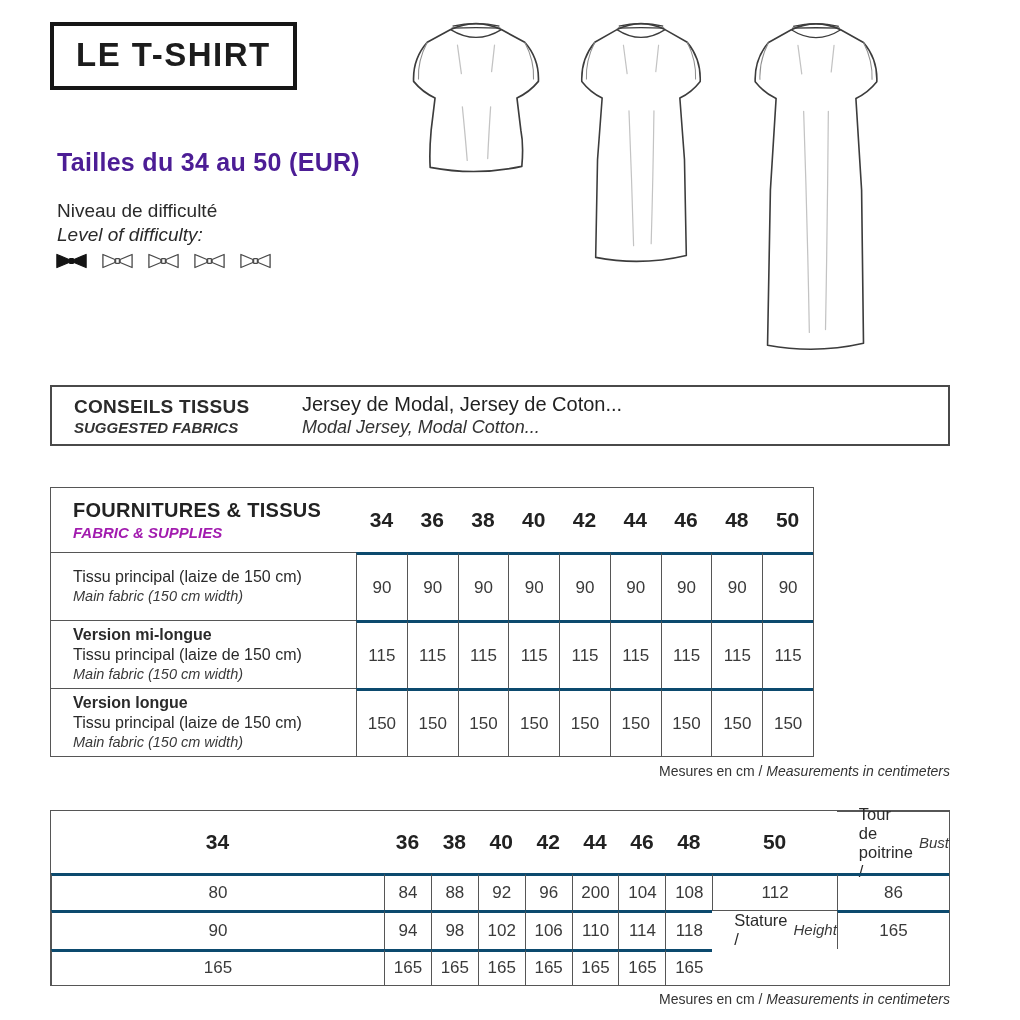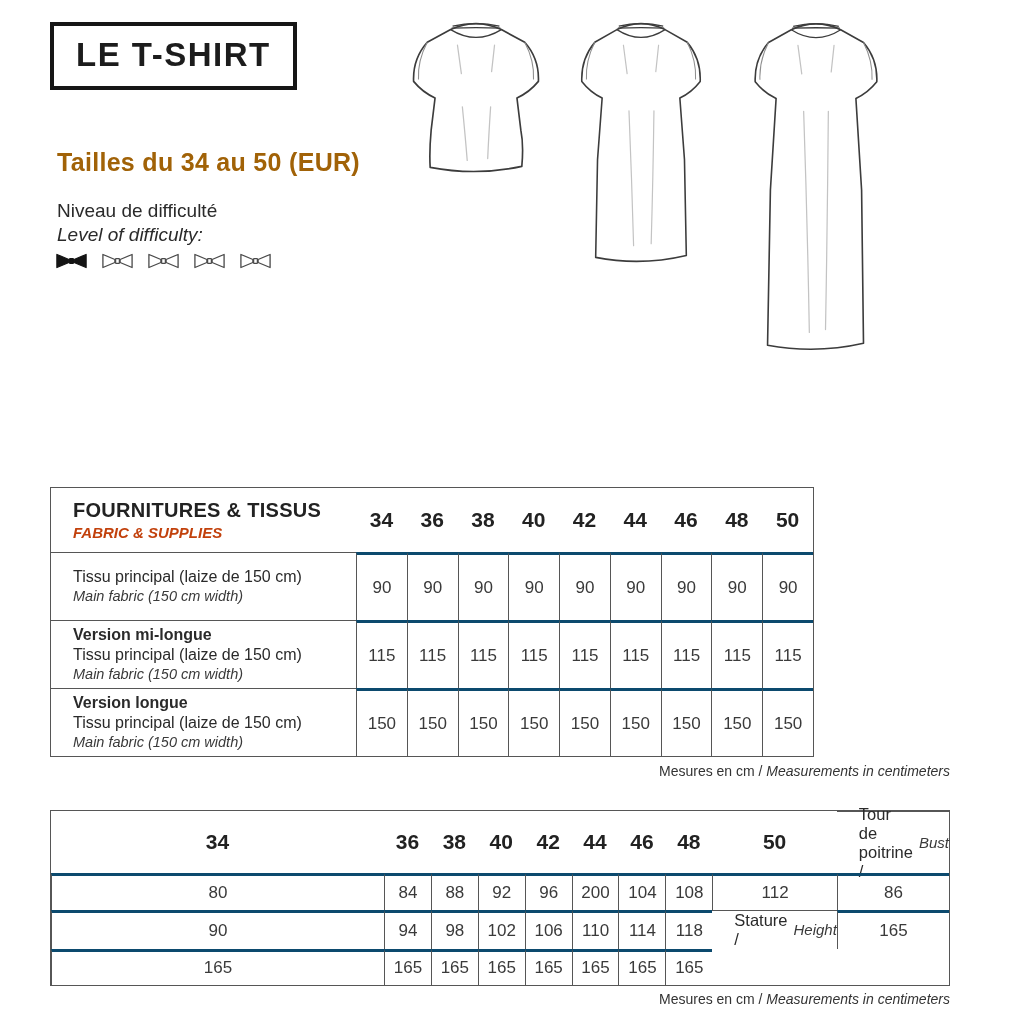--- a/index.html
+++ b/index.html
@@ -5,21 +5,21 @@
   html,body{margin:0;padding:0;background:#fff;}
   .page{position:relative;width:1020px;height:1020px;background:#ffffff;overflow:hidden;
         font-family:"Liberation Sans", sans-serif;color:#2a2a2a;}
   .abs{position:absolute;}
 
   
   .title-box{left:50px;top:22px;border:4px solid #161616;padding:10px 22px 12px 22px;}
   .title-box span{font-size:33px;font-weight:700;letter-spacing:1.5px;color:#1c1c1c;}
 
   
-  .sizes-range{left:57px;top:148px;font-size:25px;font-weight:700;letter-spacing:.3px;color:#a16207;}
+  .sizes-range{left:57px;top:148px;font-size:25px;font-weight:700;letter-spacing:.3px;color:#4c1d95;}
   .diff-fr{left:57px;top:200px;font-size:19px;}
   .diff-en{left:57px;top:224px;font-size:19px;font-style:italic;}
   .bows{left:55px;top:252px;display:flex;gap:13px;align-items:center;}
   .bow path,.bow rect{fill:none;stroke:#4a4a4a;stroke-width:1.5;stroke-linejoin:round;}
   .bow.filled path,.bow.filled rect{fill:#141414;stroke:#141414;}
 
   
   .garment{position:absolute;}
   .g-outline{fill:#ffffff;stroke:#3c3c3c;stroke-width:1.7;stroke-linejoin:round;}
   .g-band{fill:none;stroke:#3c3c3c;stroke-width:1.3;}
@@ -36,21 +36,21 @@
   .fab-val-i{font-size:18px;font-style:italic;color:#333;margin-top:1px;}
 
   
   .grid{position:absolute;display:grid;border:1px solid #565656;box-sizing:border-box;background:#fff;}
   .supplies{left:50px;top:487px;width:764px;height:270px;
             grid-template-columns:305px repeat(9,1fr);grid-template-rows:64px repeat(3,1fr);}
   .measure{left:50px;top:810px;width:900px;height:176px;
            grid-template-columns:333px repeat(9,1fr);grid-template-rows:62px repeat(3,1fr);}
   .head-label{display:flex;flex-direction:column;justify-content:center;padding-left:22px;}
   .head-label .ht{font-weight:700;font-size:20px;letter-spacing:.3px;color:#222;}
-  .head-label .hs{font-weight:700;font-style:italic;font-size:15px;margin-top:2px;color:#c2410c;}
+  .head-label .hs{font-weight:700;font-style:italic;font-size:15px;margin-top:2px;color:#a21caf;}
   .cell-size{display:flex;align-items:center;justify-content:center;font-weight:700;font-size:21px;color:#222;}
   .cell-rowlabel{border-top:1px solid #565656;display:flex;flex-direction:column;justify-content:center;
                  padding-left:22px;box-sizing:border-box;}
   .cell-val{border-top:3px solid #0c4a6e;border-left:1px solid #565656;display:flex;align-items:center;
             justify-content:center;font-size:17px;color:#3a3a3a;}
   .lbl-b{font-weight:700;font-size:16px;line-height:1.25;}
   .lbl-r{font-size:16px;line-height:1.25;}
   .lbl-i{font-style:italic;font-size:14.5px;line-height:1.3;color:#3a3a3a;}
   .mrow{flex-direction:row;align-items:center;gap:6px;}
   .m-fr{font-size:16.5px;}
@@ -133,20 +133,30 @@
        <rect x="16.8" y="7.3" width="4.4" height="5.4" rx="0.6"></rect>
        <path d="M35.8 2.5 L22 8.3 L22 11.7 L35.8 17.5 Z"></path>
      </svg>
       <svg class="bow" viewBox="0 0 38 20" width="33" height="18">
        <path d="M2.2 2.5 L16 8.3 L16 11.7 L2.2 17.5 Z"></path>
        <rect x="16.8" y="7.3" width="4.4" height="5.4" rx="0.6"></rect>
        <path d="M35.8 2.5 L22 8.3 L22 11.7 L35.8 17.5 Z"></path>
      </svg>
     </div>
 
+  <div class="abs fabrics-box">
+    <div class="fab-left">
+      <div class="fab-title">CONSEILS TISSUS</div>
+      <div class="fab-sub">SUGGESTED FABRICS</div>
+    </div>
+    <div class="fab-right">
+      <div class="fab-val">Jersey de Modal, Jersey de Coton...</div>
+      <div class="fab-val-i">Modal Jersey, Modal Cotton...</div>
+    </div>
+  </div>
 
   <div class="grid supplies" id="supplies-grid">
     <div class="head-label">
       <div class="ht">FOURNITURES &amp; TISSUS</div>
       <div class="hs">FABRIC &amp; SUPPLIES</div>
     </div>
   <div class="cell-size">34</div>
       <div class="cell-size">36</div>
       <div class="cell-size">38</div>
       <div class="cell-size">40</div>

